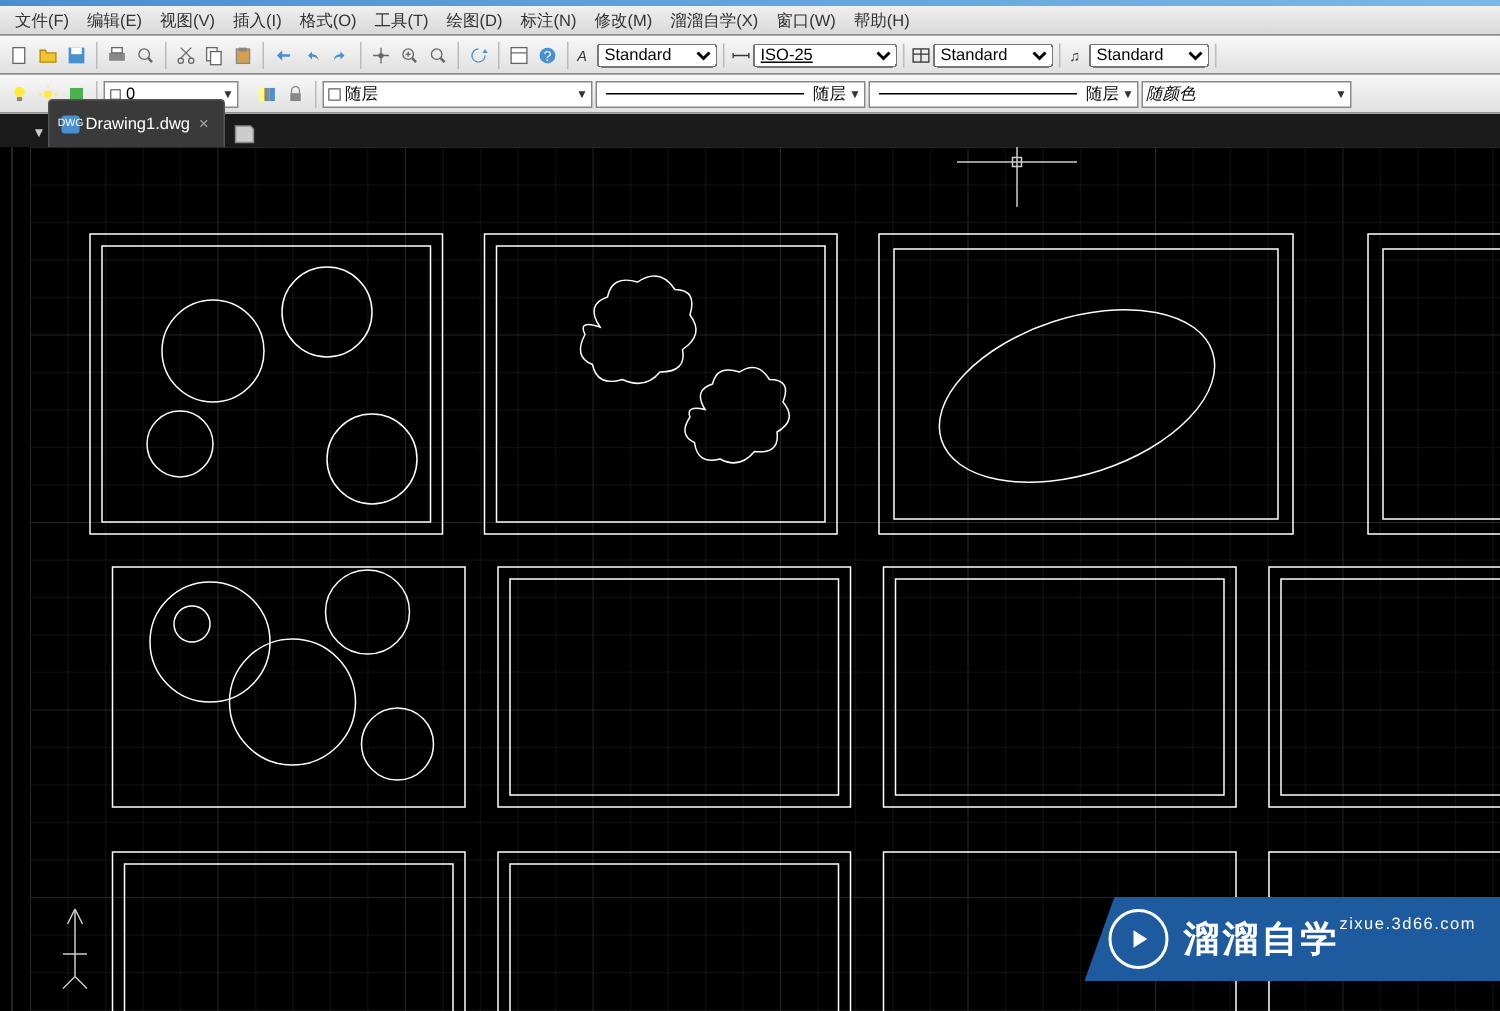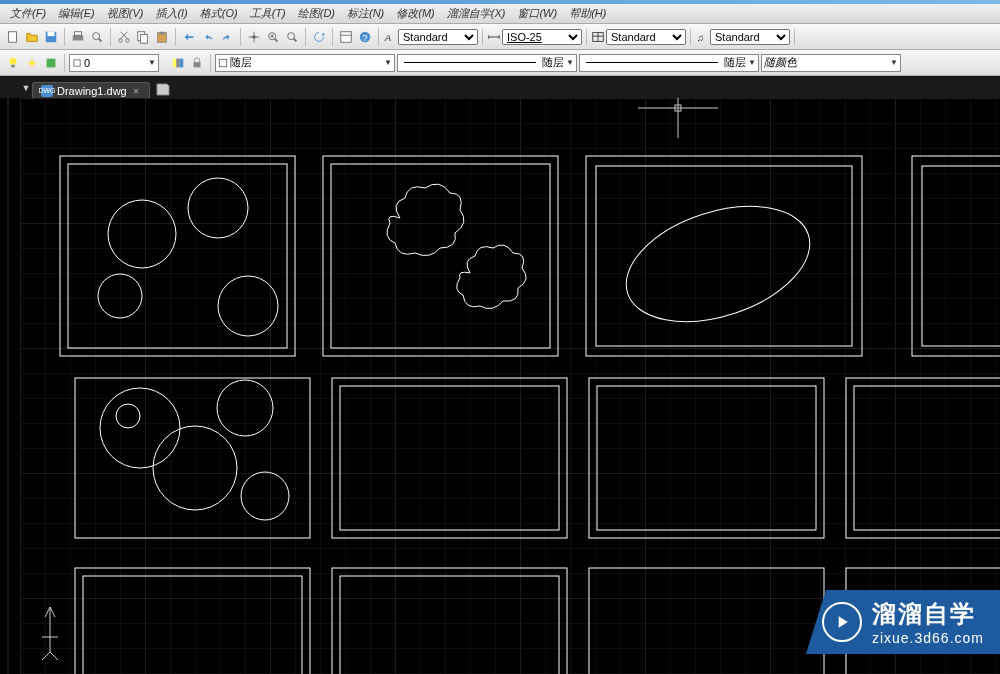--- a/index.html
+++ b/index.html
@@ -1,55 +1,55 @@
 <!DOCTYPE html>
 <html><head>
   <meta charset="utf-8">
   <style>
     * { margin: 0; padding: 0; box-sizing: border-box; font-family: "Microsoft YaHei", Arial, sans-serif; font-size: 11px; }
     body { background: #000; width: 1000px; height: 674px; overflow: hidden; position: relative; }
     
     .title-bar { height: 4px; background: linear-gradient(to right, #4a90d0, #7ab8e8); }
     
-    .menu-bar { height: 20px; background: linear-gradient(to bottom, #f0f0f0, #d8d8d8); display: flex; align-items: center; padding: 0 4px; border-bottom: 1px solid #aaa; font-style: italic; }
+    .menu-bar { height: 20px; background: linear-gradient(to bottom, #f0f0f0, #d8d8d8); display: flex; align-items: center; padding: 0 4px; border-bottom: 1px solid #aaa; }
     .menu-item { padding: 2px 6px; cursor: pointer; color: #333; }
     
     .toolbar { height: 26px; background: linear-gradient(to bottom, #f8f8f8, #e0e0e0); display: flex; align-items: center; padding: 0 4px; border-bottom: 1px solid #aaa; gap: 2px; }
     .toolbar-group { display: flex; align-items: center; gap: 1px; border-right: 1px solid #bbb; padding-right: 4px; margin-right: 2px; }
     .tool-btn { width: 18px; height: 18px; display: flex; align-items: center; justify-content: center; cursor: pointer; border: 1px solid transparent; border-radius: 2px; }
     .tool-btn svg { width: 14px; height: 14px; }
     .dropdown-icon { width: 14px; height: 14px; display: flex; align-items: center; justify-content: center; }
     
     .layer-bar { height: 26px; background: linear-gradient(to bottom, #f8f8f8, #e0e0e0); display: flex; align-items: center; padding: 0 4px; border-bottom: 1px solid #aaa; gap: 2px; }
     .layer-dropdown { display: flex; align-items: center; height: 18px; background: #fff; border: 1px solid #888; padding: 0 2px; gap: 2px; min-width: 90px; }
     .layer-dropdown.wide { min-width: 180px; }
     .layer-dropdown.medium { min-width: 140px; font-style: italic; }
     .layer-dropdown-arrow { margin-left: auto; font-size: 8px; color: #333; }
     .layer-line { flex: 1; height: 1px; background: #000; margin: 0 4px; }
     
     .tab-bar { height: 22px; background: #1a1a1a; display: flex; align-items: flex-end; padding-left: 20px; }
     .tab-arrow { width: 12px; height: 20px; display: flex; align-items: center; justify-content: center; color: #ccc; cursor: pointer; font-size: 9px; }
-    .tab { height: 16px; background: #3a3a3a; display: flex; align-items: center; padding: 0 8px; gap: 4px; color: #fff; border-radius: 3px 3px 0 0; border: 1px solid #555; border-bottom: none; }
+    .tab { height: 32px; background: #3a3a3a; display: flex; align-items: center; padding: 0 8px; gap: 4px; color: #fff; border-radius: 3px 3px 0 0; border: 1px solid #555; border-bottom: none; }
     .tab-icon { width: 12px; height: 12px; background: #4a90d0; border-radius: 2px; display: flex; align-items: center; justify-content: center; font-size: 7px; }
     .tab-close { cursor: pointer; color: #aaa; font-size: 11px; padding: 0 2px; }
     .tab-new { width: 18px; height: 18px; margin-left: 4px; cursor: pointer; display: flex; align-items: center; justify-content: center; }
     
     .canvas-area { position: absolute; top: 98px; left: 0; right: 0; bottom: 0; background: #000; }
     .canvas-ruler-left { position: absolute; top: 0; left: 0; bottom: 0; width: 20px; }
     .canvas-content { position: absolute; top: 0; left: 20px; right: 0; bottom: 0; }
     .canvas-content svg { width: 100%; height: 100%; }
     
     .ucs-icon { position: absolute; left: 30px; bottom: 10px; pointer-events: none; }
     
     .watermark { position: absolute; right: 0; bottom: 20px; background: #1e5a9e; padding: 8px 16px; display: flex; align-items: center; gap: 10px; color: #fff; z-index: 100; clip-path: polygon(20px 0, 100% 0, 100% 100%, 0 100%); }
     .watermark-logo { width: 40px; height: 40px; border: 2px solid #fff; border-radius: 50%; display: flex; align-items: center; justify-content: center; }
     .watermark-logo svg { width: 20px; height: 20px; fill: #fff; }
-    .watermark-text { display: flex; flex-direction: column; }
+    .watermark-text { display: flex; flex-direction: row; }
     .watermark-title { font-size: 24px; font-weight: bold; letter-spacing: 2px; }
-    .watermark-url { font-size: 14px; letter-spacing: 1px; }
+    .watermark-url { font-size: 11px; letter-spacing: 1px; }
   </style>
 </head>
 <body>
 
 <div class="title-bar"></div>
 
 <div class="menu-bar">
   <div class="menu-item">文件(F)</div>
   <div class="menu-item">编辑(E)</div>
   <div class="menu-item">视图(V)</div>
@@ -187,21 +187,21 @@
       </div>
     <select style="width:80px;"><option>Standard</option></select>
   </div>
   <div class="toolbar-group">
     <div class="dropdown-icon">
         <svg viewBox="0 0 16 16">
           <line x1="2" y1="8" x2="14" y2="8" stroke="#333"></line>
           <path d="M2 6v4M14 6v4" stroke="#333"></path>
         </svg>
       </div>
-    <select style="width:80px;text-decoration:underline;"><option>ISO-25</option></select>
+    <select style="width:96px;text-decoration:underline;"><option>ISO-25</option></select>
   </div>
   <div class="toolbar-group">
     <div class="dropdown-icon">
         <svg viewBox="0 0 16 16">
           <rect x="2" y="3" width="12" height="10" fill="none" stroke="#333"></rect>
           <line x1="2" y1="7" x2="14" y2="7" stroke="#333"></line>
           <line x1="8" y1="3" x2="8" y2="13" stroke="#333"></line>
         </svg>
       </div>
     <select style="width:80px;"><option>Standard</option></select>

